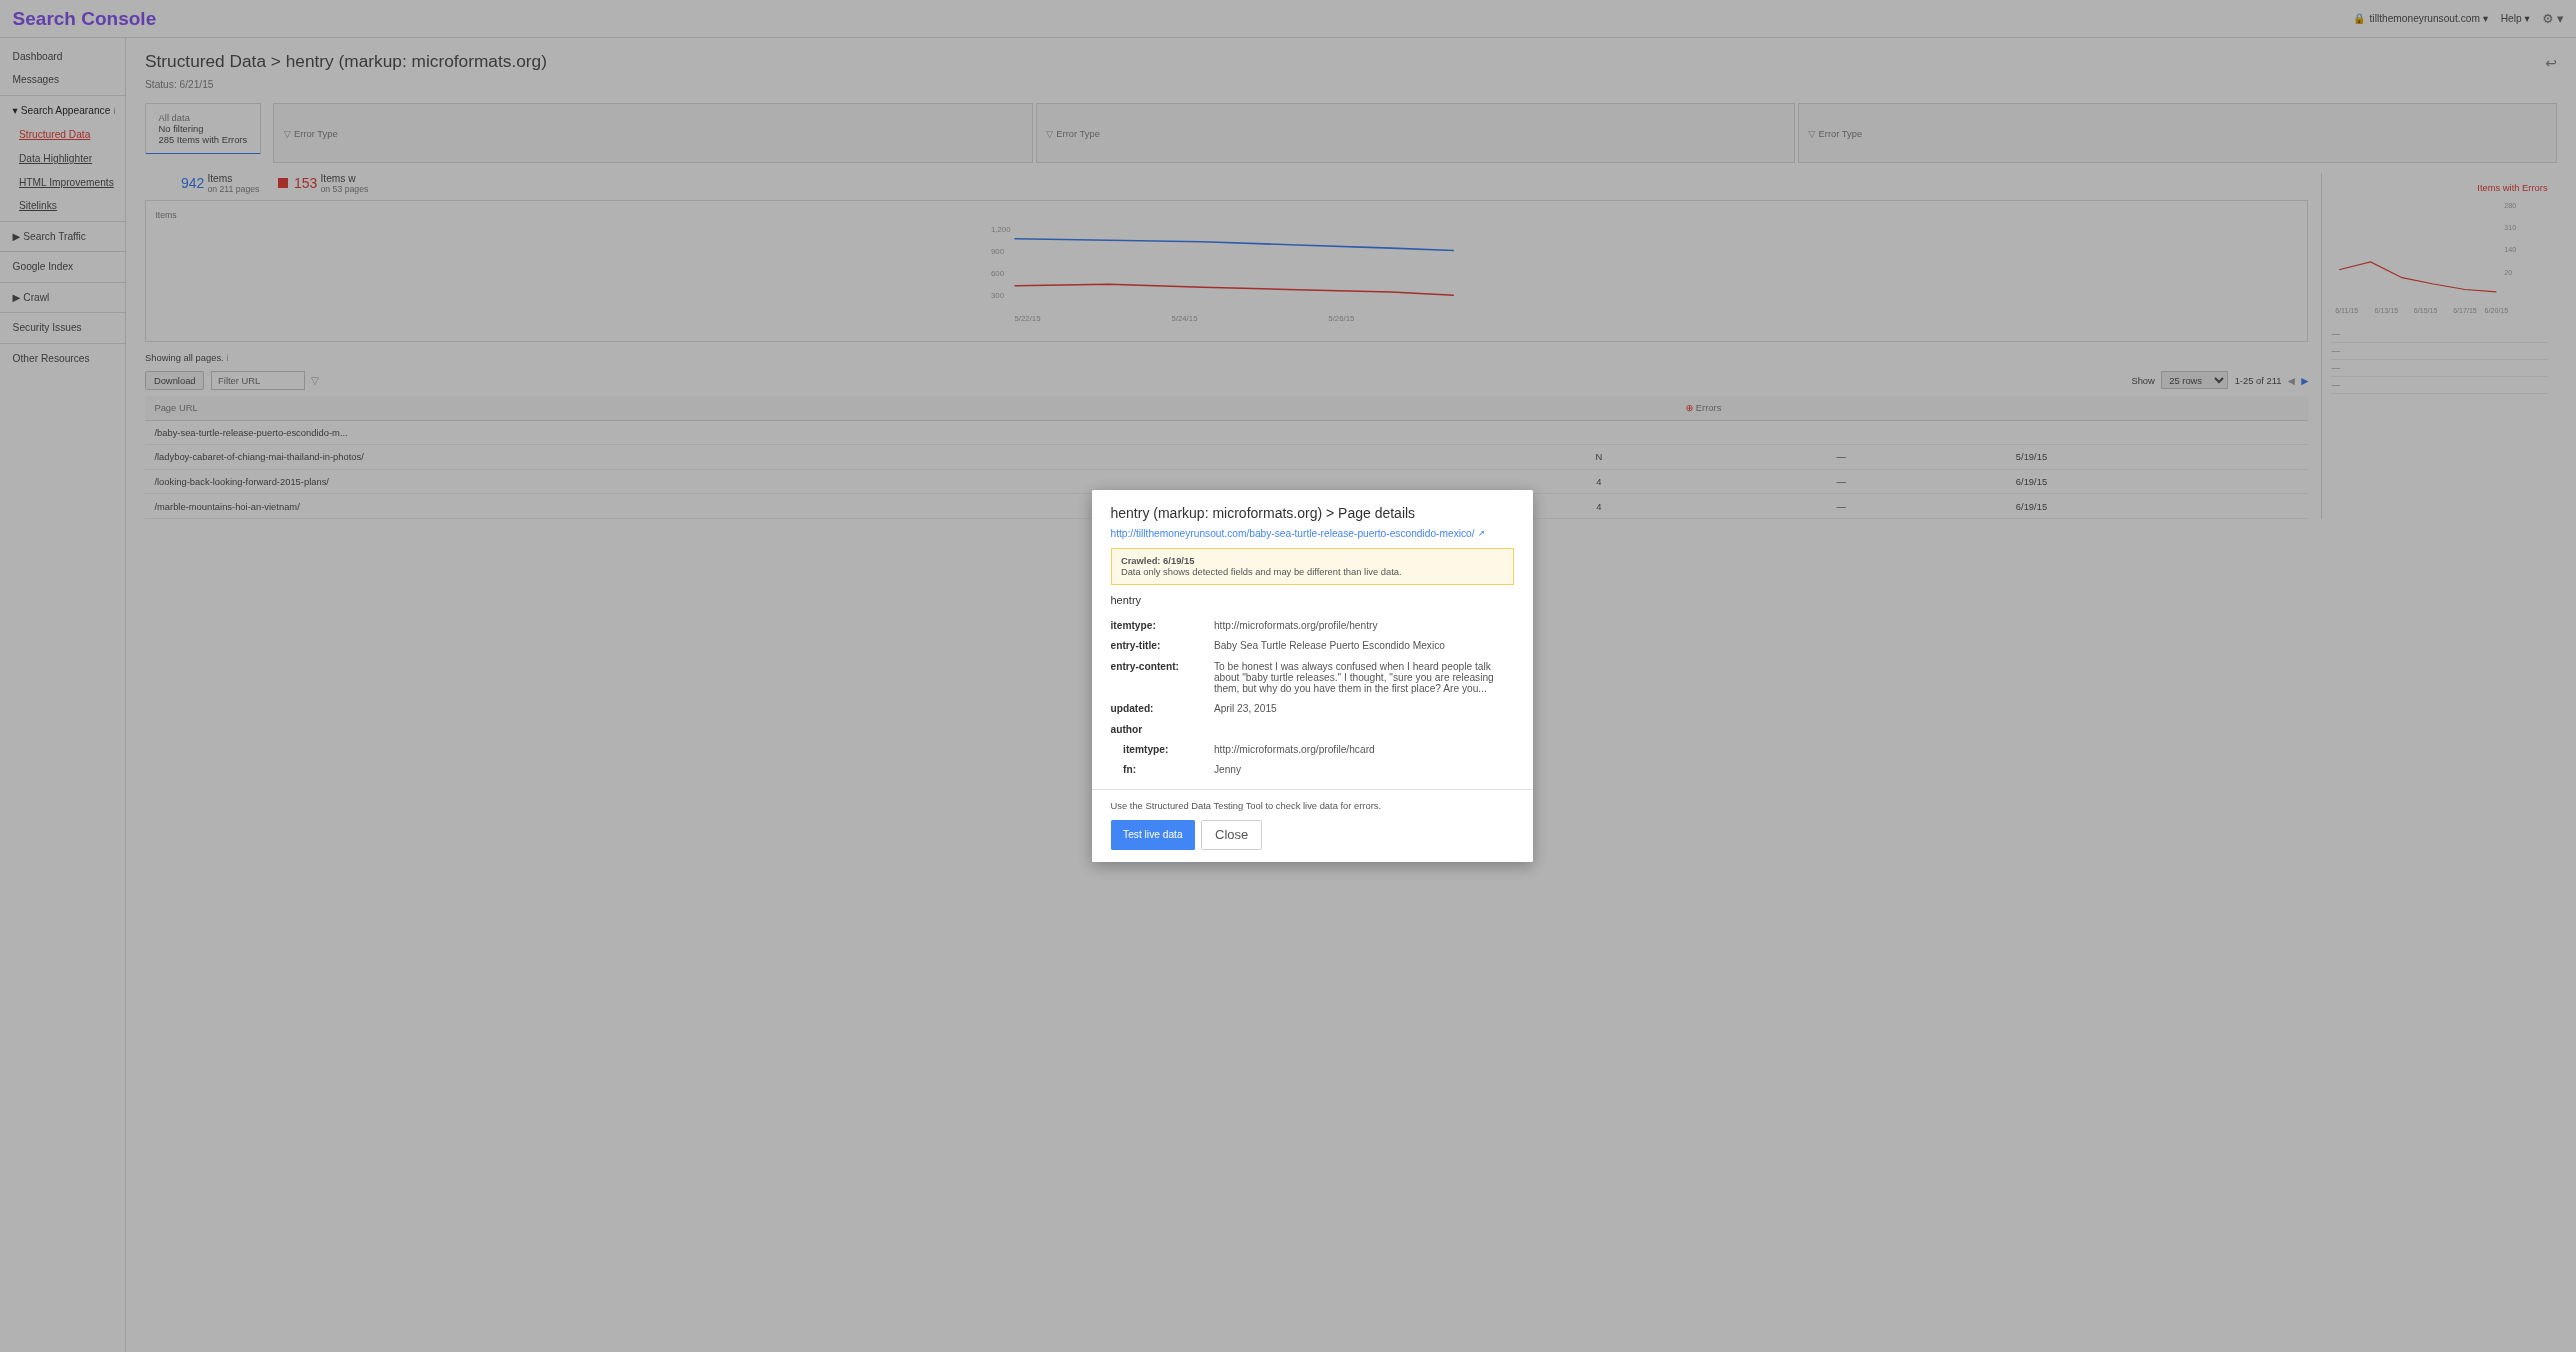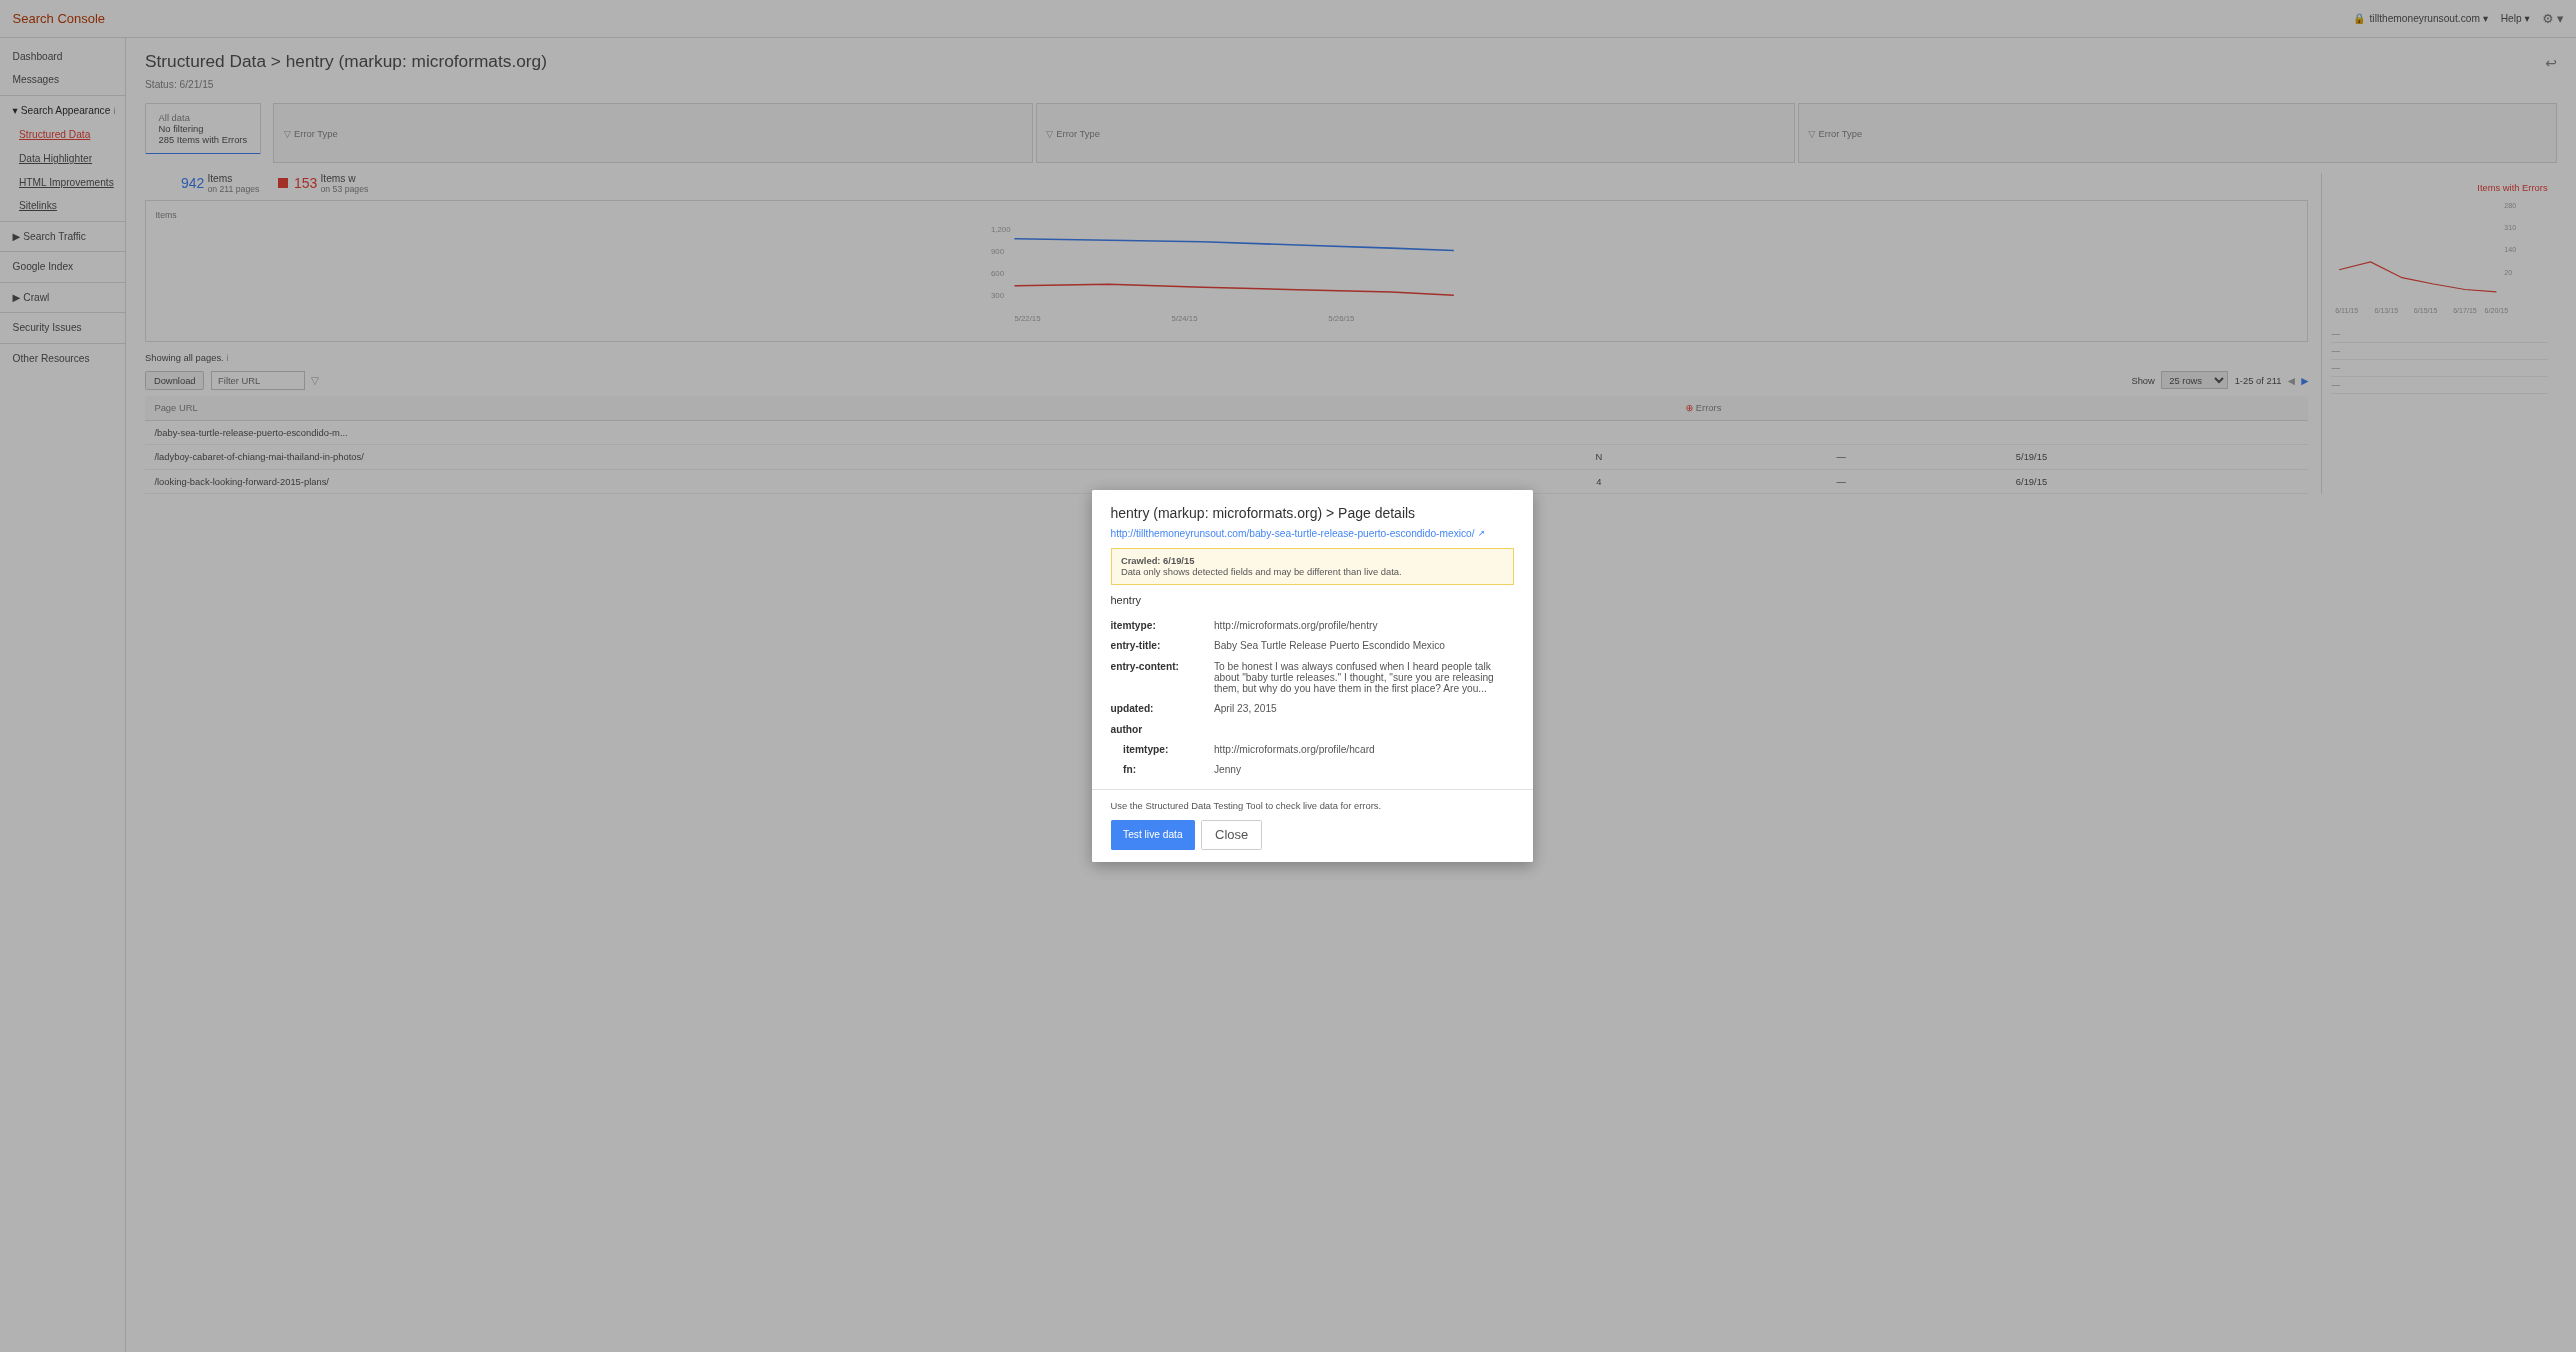--- a/index.html
+++ b/index.html
@@ -11,23 +11,23 @@
       background: #fff;
       border-bottom: 0.8px solid #e0e0e0;
       display: flex;
       align-items: center;
       padding: 0 12.6px;
       position: fixed;
       top: 0; left: 0; right: 0;
       z-index: 100;
     }
     .header-logo {
-      color: #c2410c;
-      font-size: 13px;
-      font-weight: 400;
+      color: #8b5cf6;
+      font-size: 19px;
+      font-weight: 700;
       flex: 1;
     }
     .header-right {
       display: flex;
       align-items: center;
       gap: 12.6px;
       color: #555;
       font-size: 10.2px;
     }
     .header-domain {
@@ -496,20 +496,26 @@
               <td></td>
             </tr>
             <tr>
               <td class="url-cell">/ladyboy-cabaret-of-chiang-mai-thailand-in-photos/</td>
               <td class="dash-cell">N</td>
               <td class="dash-cell">—</td>
               <td>5/19/15</td>
             </tr>
             <tr>
               <td class="url-cell">/looking-back-looking-forward-2015-plans/</td>
+              <td class="dash-cell">4</td>
+              <td class="dash-cell">—</td>
+              <td>6/19/15</td>
+            </tr>
+            <tr>
+              <td class="url-cell">/marble-mountains-hoi-an-vietnam/</td>
               <td class="dash-cell">4</td>
               <td class="dash-cell">—</td>
               <td>6/19/15</td>
             </tr>
           </tbody>
         </table>
       </div>
 
       <div class="right-chart">
         <div class="right-chart-title">Items with Errors</div>

